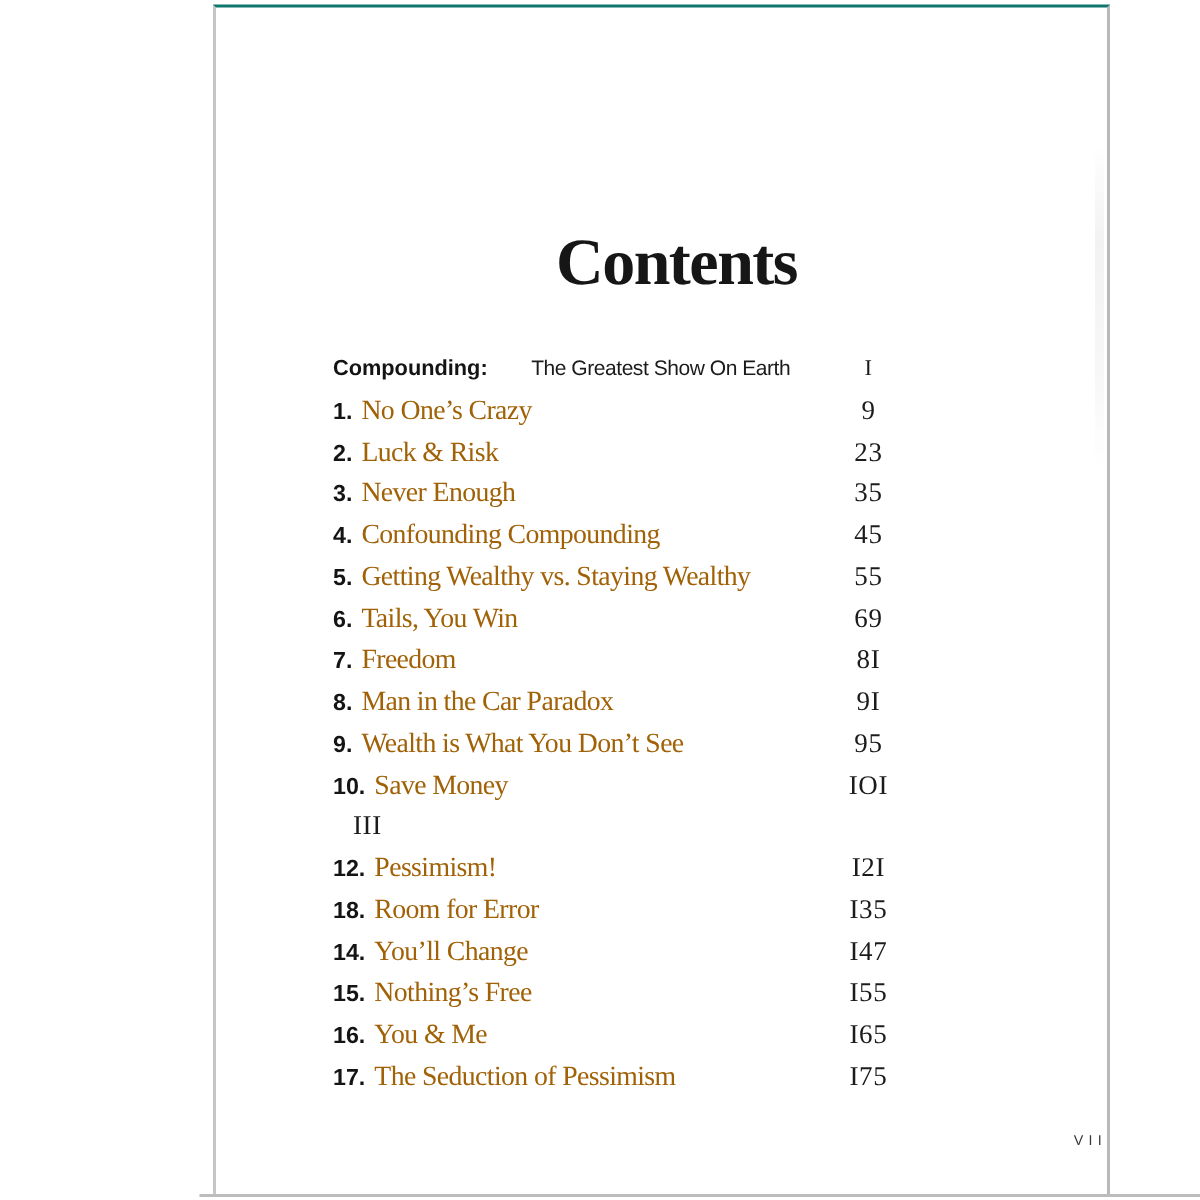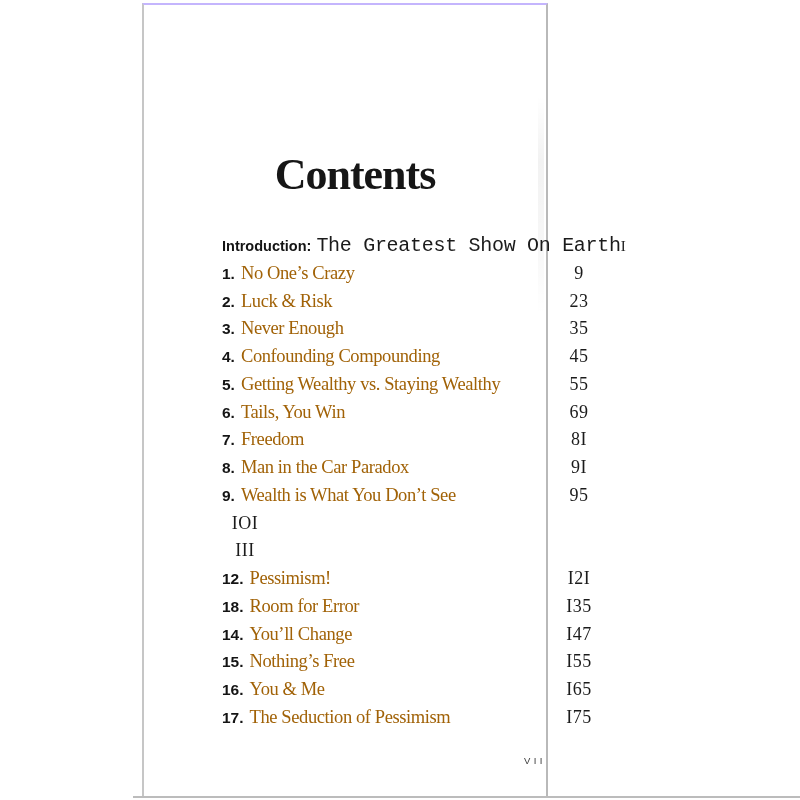--- a/index.html
+++ b/index.html
@@ -1,23 +1,23 @@
 <!DOCTYPE html>
 <html><head>
 <meta charset="utf-8">
 <style>
   html,body{margin:0;padding:0;}
   .canvas{
     position:relative;width:800px;height:800px;background:#ffffff;overflow:hidden;
     font-family:"Liberation Serif",serif;color:#1b1b1b;
   }
   .page{
-    position:absolute;left:142px;top:3px;width:406px;height:794px;
+    position:absolute;left:142px;top:3px;width:598px;height:794px;
     background:#ffffff;
-    border-top:2px solid #c4b5fd;
+    border-top:2px solid #0f766e;
     border-left:2px solid #c6c6c6;
     border-right:2px solid #b9b9b9;
     box-sizing:border-box;
   }
   .bottom-line{
     position:absolute;left:133px;right:0;top:796px;height:2px;background:#bcbcbc;
   }
   .title{
     position:absolute;left:20px;right:0;top:144px;margin:0;
     text-align:center;
@@ -30,22 +30,22 @@
   .row{
     height:27.75px;display:flex;justify-content:space-between;align-items:baseline;
     line-height:27.75px;white-space:nowrap;
   }
   .entry{display:flex;align-items:baseline;}
   .intro-label{
     font-family:"Liberation Sans",sans-serif;font-weight:700;
     font-size:14.5px;color:#141414;margin-right:5px;
   }
   .intro-title{
-    font-family:Liberation Mono, monospace;font-size:20px;
-    letter-spacing:-0.3px;color:#1b1b1b;
+    font-family:Liberation Sans, sans-serif;font-size:14px;
+    letter-spacing:-0.3px;color:#1b1b1b;margin-left:24px;
   }
   .chapnum{
     font-family:"Liberation Sans",sans-serif;font-weight:700;
     font-size:15.5px;color:#141414;margin-right:6px;
   }
   .chaptitle{
     font-family:"Liberation Serif",serif;font-size:18.5px;
     letter-spacing:-0.4px;color:#a16207;
   }
   .pagenum{
@@ -68,21 +68,21 @@
 <body>
 
 <div class="canvas">
   <div class="page">
 
     <h1 class="title">Contents</h1>
 
     <div class="toc">
       <div class="row">
         <span class="entry">
-          <span class="intro-label">Introduction:</span>
+          <span class="intro-label">Compounding:</span>
           <span class="intro-title">The Greatest Show On Earth</span>
         </span>
         <span class="pagenum intro-page">I</span>
       </div>
       <div id="chapter-list">
   <div class="row">
     <span class="entry">
       <span class="chapnum">1.</span>
       <span class="chaptitle">No One’s Crazy</span>
     </span>
@@ -147,20 +147,24 @@
 
   <div class="row">
     <span class="entry">
       <span class="chapnum">9.</span>
       <span class="chaptitle">Wealth is What You Don’t See</span>
     </span>
     <span class="pagenum">95</span>
   </div>
 
   <div class="row">
+    <span class="entry">
+      <span class="chapnum">10.</span>
+      <span class="chaptitle">Save Money</span>
+    </span>
     <span class="pagenum">IOI</span>
   </div>
 
   <div class="row">
     <span class="pagenum">III</span>
   </div>
 
   <div class="row">
     <span class="entry">
       <span class="chapnum">12.</span>

